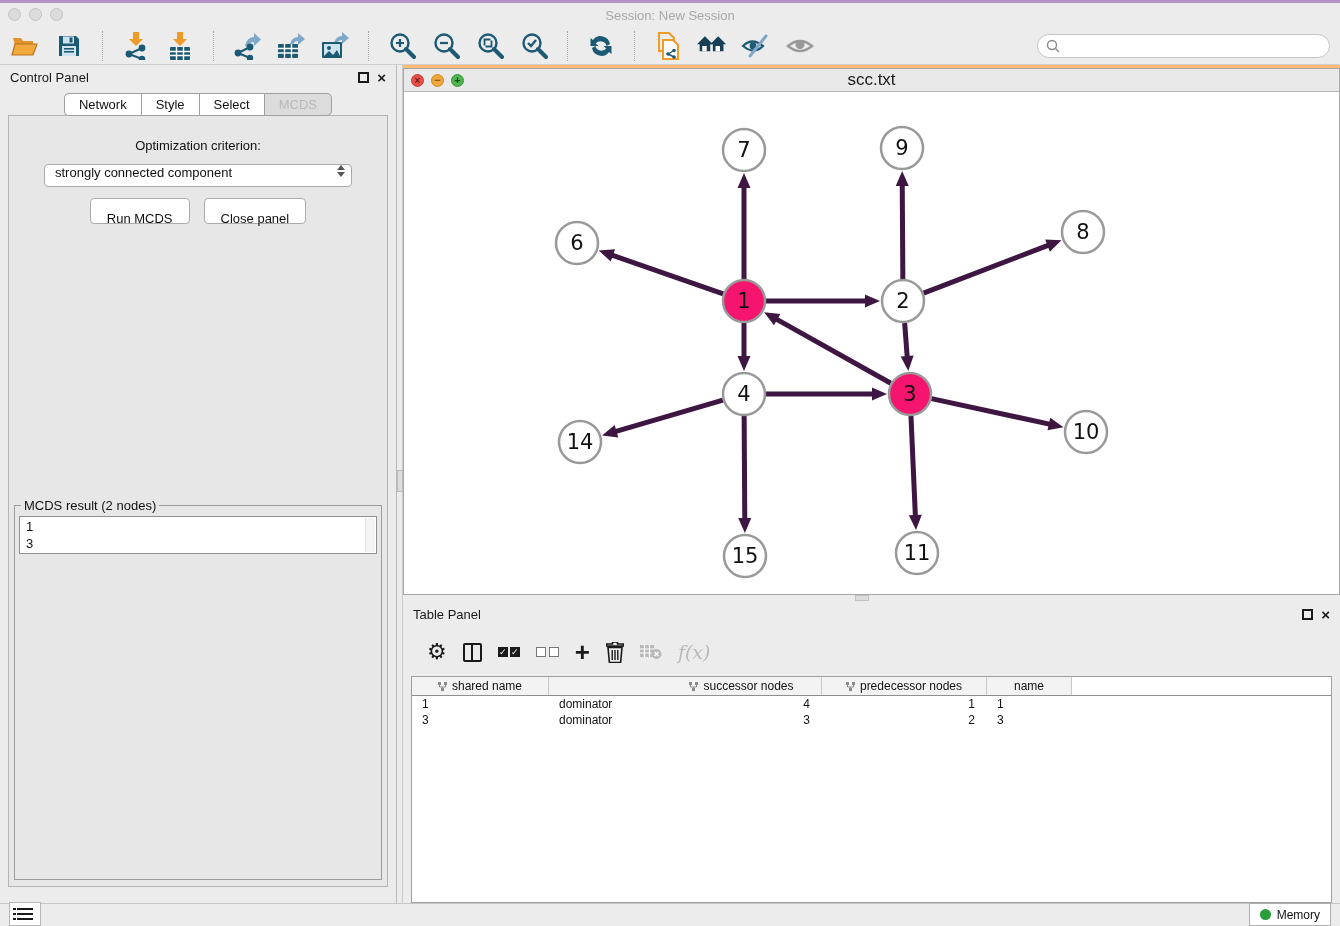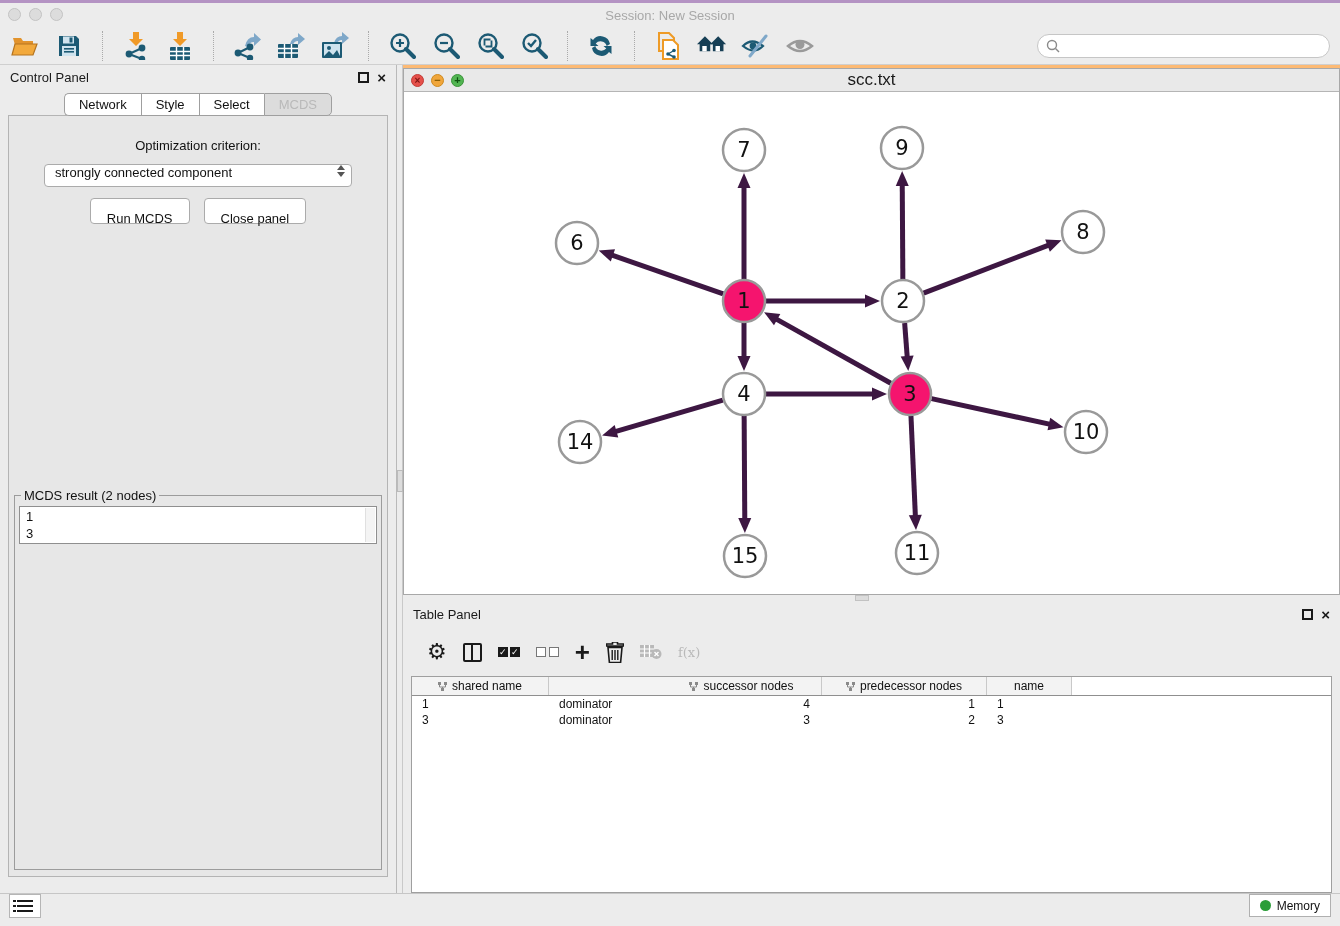--- a/index.html
+++ b/index.html
@@ -90,36 +90,36 @@
   .tp-toolbar { height:44px; flex:0 0 auto; display:flex; align-items:center; gap:16px;
     padding:0 16px; margin:4px 8px 0; }
   .tp-icon { display:flex; align-items:center; justify-content:center; }
   .gear-glyph { font-size:22px; color:#1a1a1a; }
   .cols-glyph { width:19px; height:19px; border:2px solid #1a1a1a; border-radius:2px; position:relative; }
   .cols-glyph:before { content:""; position:absolute; left:6.5px; top:0; bottom:0; width:2px; background:#1a1a1a; }
   .cb { width:10px; height:10px; display:inline-block; }
   .cb-on { background:#1a1a1a; color:#fff; font-size:9px; text-align:center; line-height:10px; }
   .cb-off { border:1.5px solid #777; background:#fff; }
   .plus-glyph { font-size:26px; font-weight:bold; color:#1a1a1a; line-height:20px; }
-  .fx-glyph { font-family:"DejaVu Serif", serif; font-size:13px; color:#b9b9b9; }
+  .fx-glyph { font-family:"DejaVu Serif", serif; font-style:italic; font-size:19px; color:#b9b9b9; }
   .tp-table { flex:1; margin:2px 8px 0; border:1px solid #9f9f9f; background:#fff;
     display:flex; flex-direction:column; min-height:0; overflow:hidden; }
   .tp-header { display:flex; flex:0 0 auto; border-bottom:1px solid #8f8f8f; background:#f3f3f3; height:19px; }
   .th-cell { display:flex; align-items:center; justify-content:center; gap:5px;
     font-size:12px; color:#111; border-right:1px solid #c9c9c9; height:100%; }
   .th-fill { flex:1; border-right:none; background:#fff; }
   .tp-body { flex:1; background:#fff; font-size:12px; color:#111; }
   .tp-row { display:flex; height:16px; align-items:center; }
   .td-cell { height:100%; display:flex; align-items:center; }
   .tp-tabs-strip { height:30px; flex:0 0 auto; display:flex; justify-content:center; align-items:center; background:#e9e9e9; margin:0 8px; }
   .tp-tabs { display:flex; }
 
   
-  .statusbar { height:33px; flex:0 0 auto; border-top:1px solid #c6c6c6; background:#ececec;
-    display:flex; align-items:flex-start; padding:0 9px; }
+  .statusbar { height:23px; flex:0 0 auto; border-top:1px solid #c6c6c6; background:#ececec;
+    display:flex; align-items:flex-end; padding:0 9px; }
   .list-btn { width:32px; height:24px; background:#fff; border:1px solid #b5b5b5;
     display:flex; align-items:center; justify-content:center; }
   .list-glyph { width:16px; height:13px; position:relative; }
   .list-glyph i { position:absolute; left:0; width:16px; height:2.5px; background:#1a1a1a; display:block; }
   .list-glyph i:before { content:""; position:absolute; left:-4px; top:0; width:2.5px; height:2.5px; background:#1a1a1a; }
   .mem-btn { margin-left:auto; height:23px; background:#fff; border:1px solid #b0b0b0;
     display:flex; align-items:center; gap:6px; padding:0 10px; font-size:12px; color:#111; }
   .mem-dot { width:11px; height:11px; border-radius:50%; background:#2a9d38; }
 </style>
 </head>

